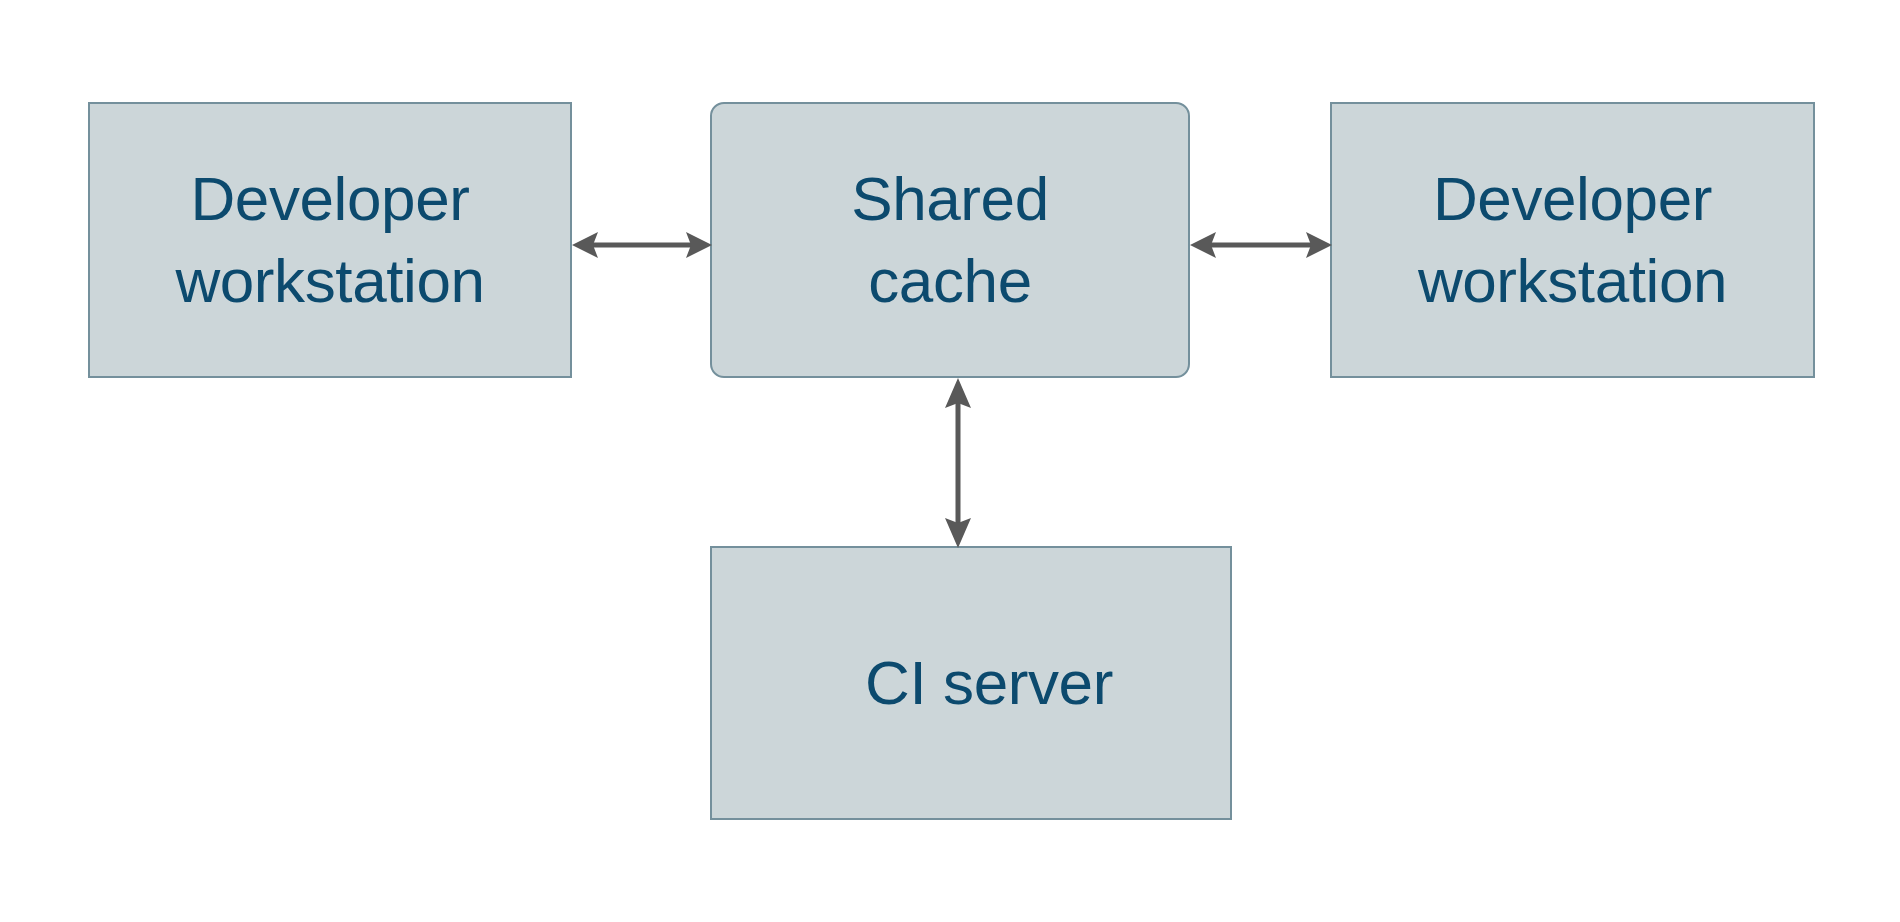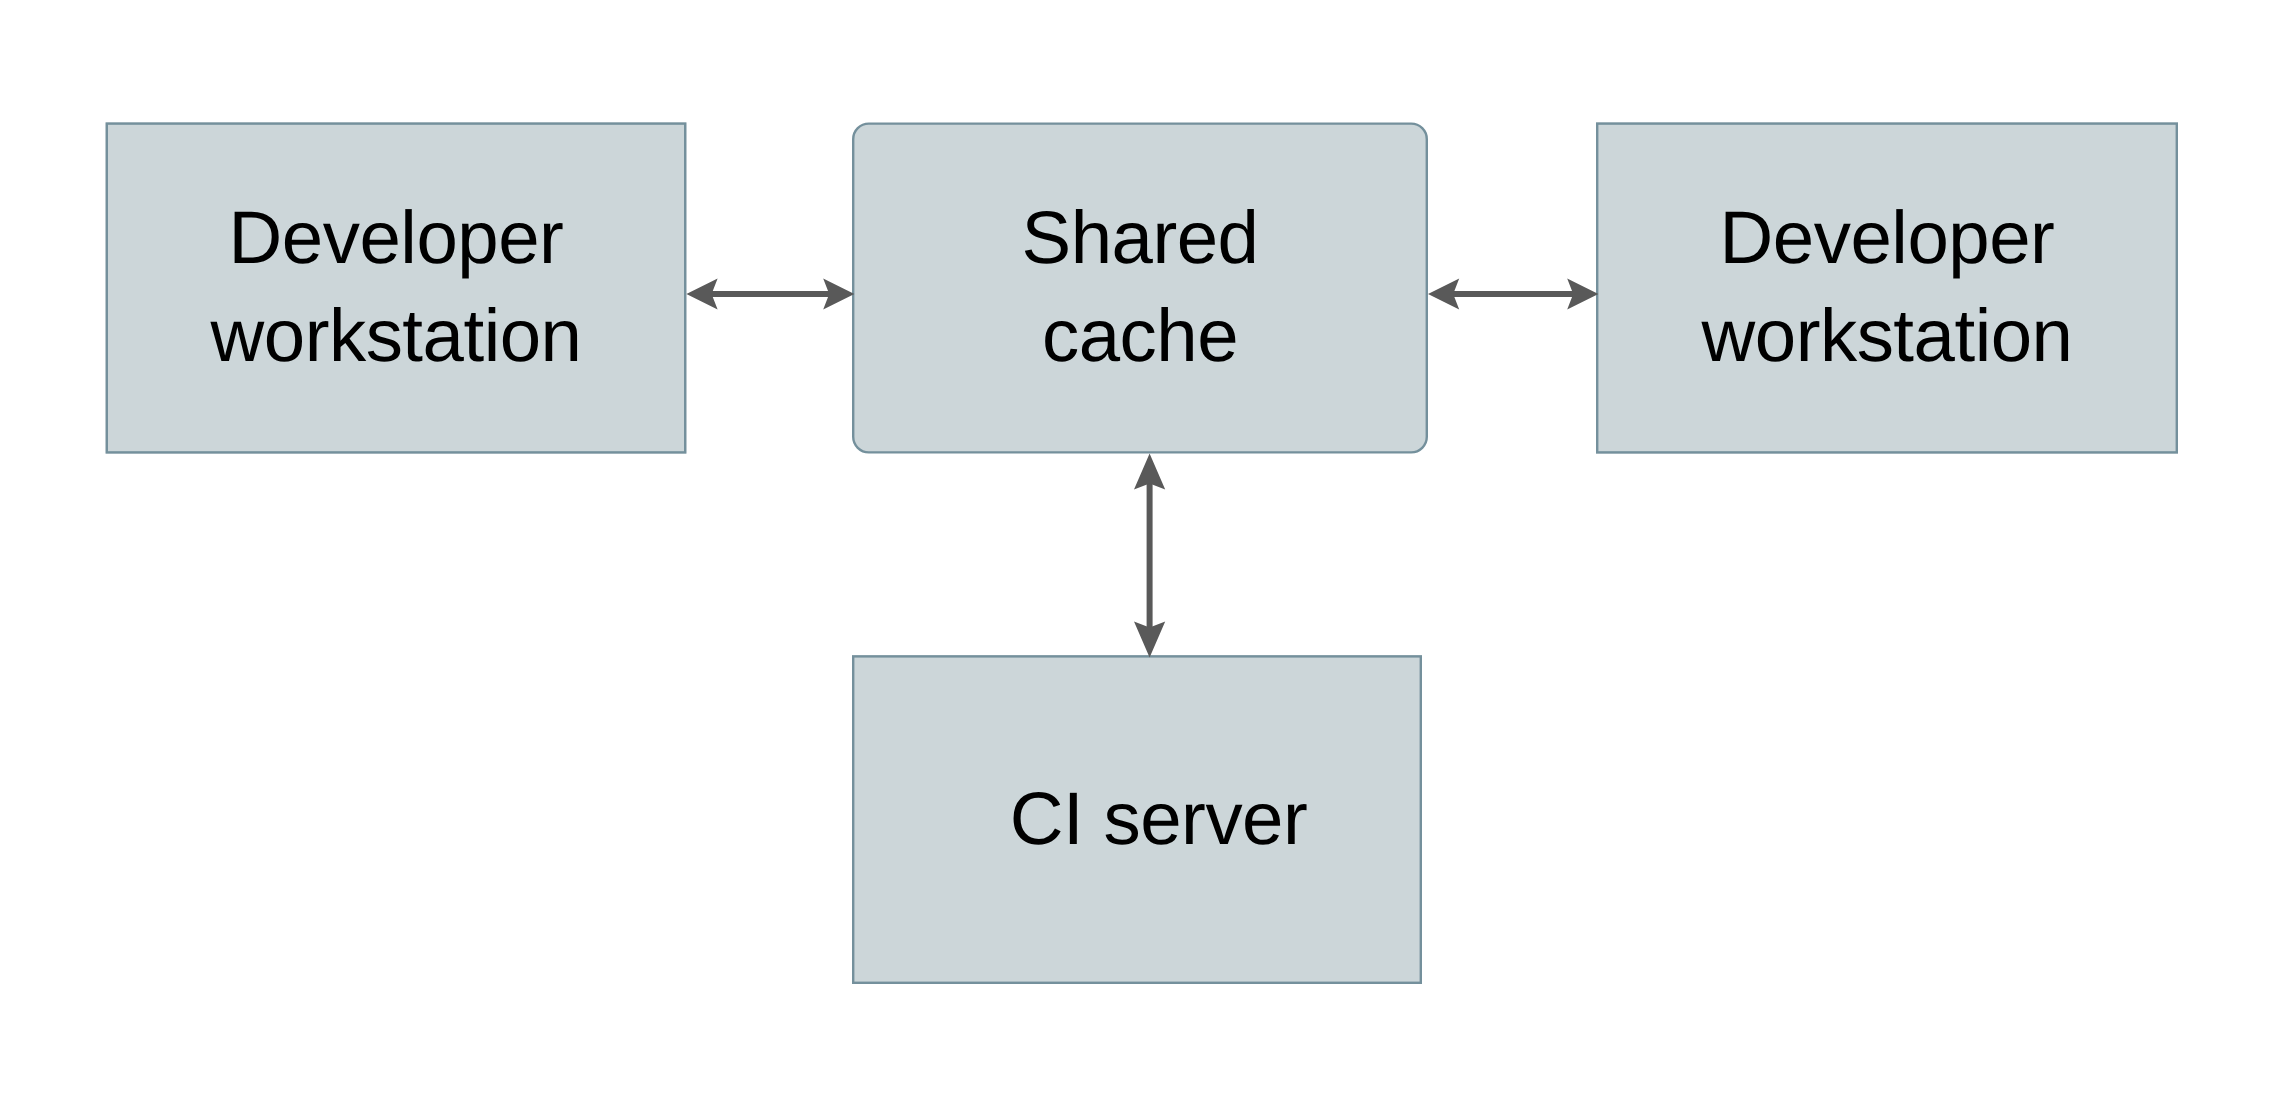--- a/index.html
+++ b/index.html
@@ -25,38 +25,38 @@
     border: 2px solid #74909c;
     display: flex;
     align-items: center;
     justify-content: center;
     text-align: center;
   }
   .node-label {
     font-family: "Liberation Sans", sans-serif;
     font-size: 62px;
     line-height: 1.32;
-    color: #000000;
+    color: #0c4a6e;
     letter-spacing: -0.4px;
     white-space: pre-line;
     font-weight: 400;
   }
   .edge {
     position: absolute;
     pointer-events: none;
   }
   .edge svg {
     display: block;
     overflow: visible;
   }
   
   #node-dev-left   { left: 88px;   top: 102px; width: 484px; height: 276px; }
   #node-cache      { left: 710px;  top: 102px; width: 480px; height: 276px; border-radius: 14px; }
   #node-dev-right  { left: 1330px; top: 102px; width: 485px; height: 276px; }
-  #node-ci         { left: 710px;  top: 546px; width: 475px; height: 274px; padding-left: 36px; }
+  #node-ci         { left: 710px;  top: 546px; width: 522px; height: 274px; padding-left: 36px; }
 
   
   #edge-left-cache  { left: 572px;  top: 222px; width: 140px; height: 46px; }
   #edge-cache-right { left: 1190px; top: 222px; width: 142px; height: 46px; }
   #edge-cache-ci    { left: 935px;  top: 378px; width: 46px;  height: 170px; }
 </style>
 </head>
 <body>
 
 <div id="canvas">

